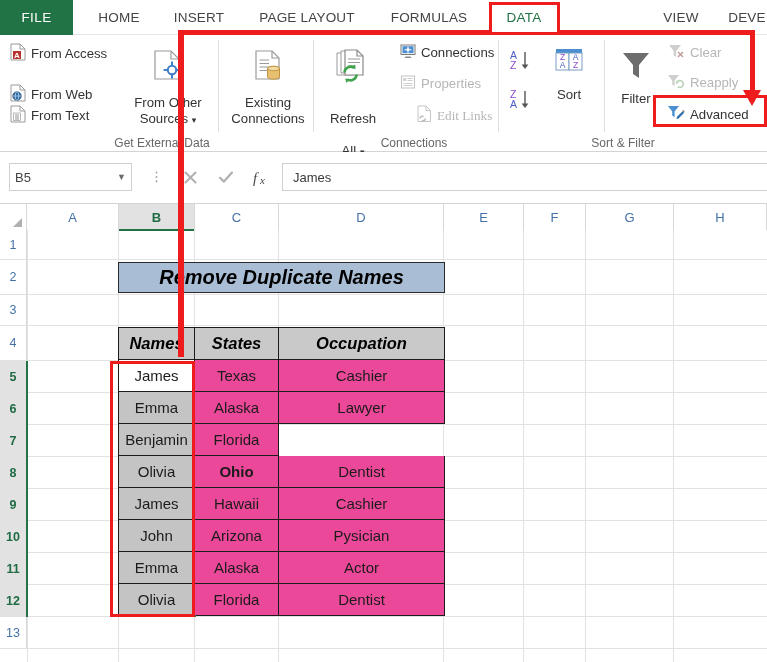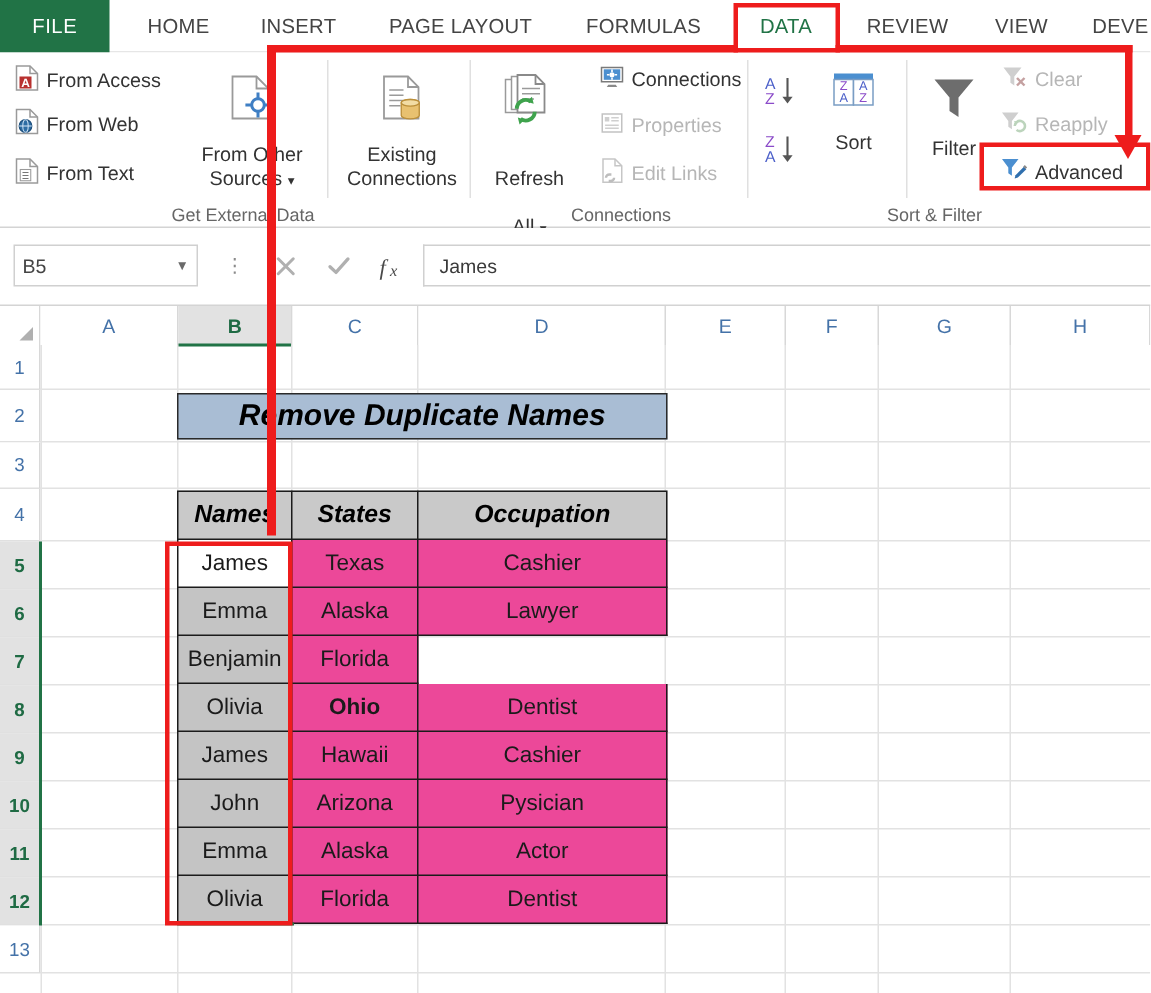--- a/index.html
+++ b/index.html
@@ -174,23 +174,20 @@
       </div>
     <div class="tab" style="left:249px;width:116px;">
         <span>PAGE LAYOUT</span>
       </div>
     <div class="tab" style="left:380px;width:98px;">
         <span>FORMULAS</span>
       </div>
     <div class="tab active" style="left:493px;width:62px;">
         <span>DATA</span>
       </div>
-    <div class="tab" style="left:568px;width:74px;">
-        <span>REVIEW</span>
-      </div>
     <div class="tab" style="left:654px;width:54px;">
         <span>VIEW</span>
       </div>
     <div class="tab" style="left:722px;width:50px;">
         <span>DEVE</span>
       </div>
   </div>
 
   <div class="ribbon">
 
@@ -199,21 +196,21 @@
         <svg width="16" height="18" viewBox="0 0 16 18">
           <path d="M1 1 h9 l5 5 v11 h-14 z" fill="#fff" stroke="#9a9a9a" stroke-width="1"></path>
           <path d="M10 1 v5 h5" fill="none" stroke="#9a9a9a" stroke-width="1"></path>
           <rect x="3" y="8" width="8" height="8" fill="#b8312f"></rect>
           <text x="7" y="15" font-size="8" fill="#fff" text-anchor="middle" font-family="Liberation Sans, sans-serif" font-weight="bold">A</text>
         </svg>
       </span>
       <span class="lbl">From Access</span>
     </div>
 
-    <div class="smallbtn" style="left:10px;top:37px;">
+    <div class="smallbtn" style="left:10px;top:49px;">
       <span class="ico">
         <svg width="16" height="18" viewBox="0 0 16 18">
           <path d="M1 1 h9 l5 5 v11 h-14 z" fill="#fff" stroke="#9a9a9a" stroke-width="1"></path>
           <path d="M10 1 v5 h5" fill="none" stroke="#9a9a9a" stroke-width="1"></path>
           <circle cx="7" cy="12" r="4.2" fill="#2e6da4" stroke="#1d4f7c" stroke-width=".8"></circle>
           <ellipse cx="7" cy="12" rx="1.8" ry="4.2" fill="none" stroke="#cfe3f5" stroke-width=".7"></ellipse>
           <line x1="2.8" y1="12" x2="11.2" y2="12" stroke="#cfe3f5" stroke-width=".7"></line>
         </svg>
       </span>
       <span class="lbl">From Web</span>
@@ -330,21 +327,21 @@
             <line x1="7.5" y1="4.5" x2="12.5" y2="4.5"></line>
             <line x1="7.5" y1="6.5" x2="12.5" y2="6.5"></line>
             <line x1="3.4" y1="9.5" x2="12.5" y2="9.5"></line>
             <line x1="3.4" y1="11.5" x2="12.5" y2="11.5"></line>
           </g>
         </svg>
       </span>
       <span class="lbl">Properties</span>
     </div>
 
-    <div class="smallbtn dim" style="left:400px;top:70px;">
+    <div class="smallbtn dim" style="left:416px;top:70px;font-family:Liberation Serif, serif;">
       <span class="ico">
         <svg width="16" height="18" viewBox="0 0 16 18">
           <path d="M2 1 h8 l4.5 4.5 v11 h-12.5 z" fill="#fff" stroke="#c6c6c6" stroke-width="1"></path>
           <path d="M10 1 v4.5 h4.5" fill="none" stroke="#c6c6c6" stroke-width="1"></path>
           <g stroke="#bdbdbd" stroke-width="1.6" fill="none">
             <path d="M4 13.5 a2.2 2.2 0 0 1 2.2 -2.2 h1.4"></path>
             <path d="M9.4 13.5 a2.2 2.2 0 0 1 -2.2 2.2 h-1.4"></path>
           </g>
         </svg>
       </span>

